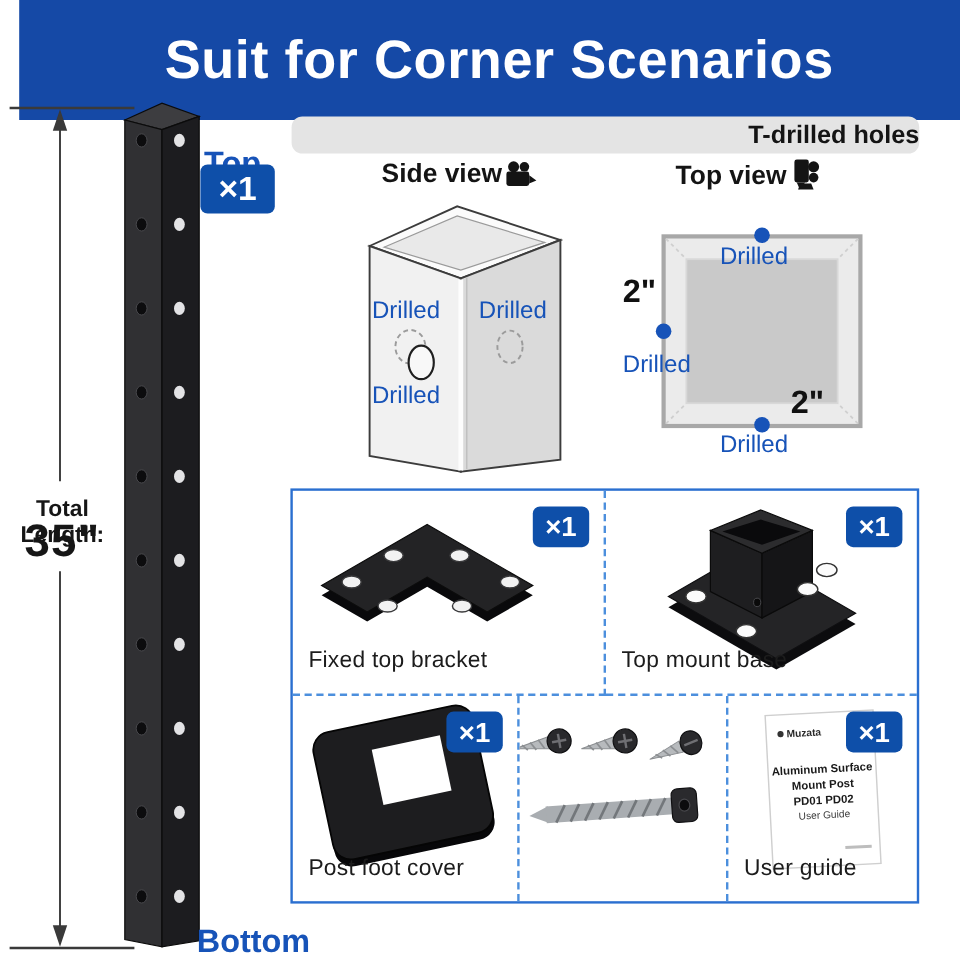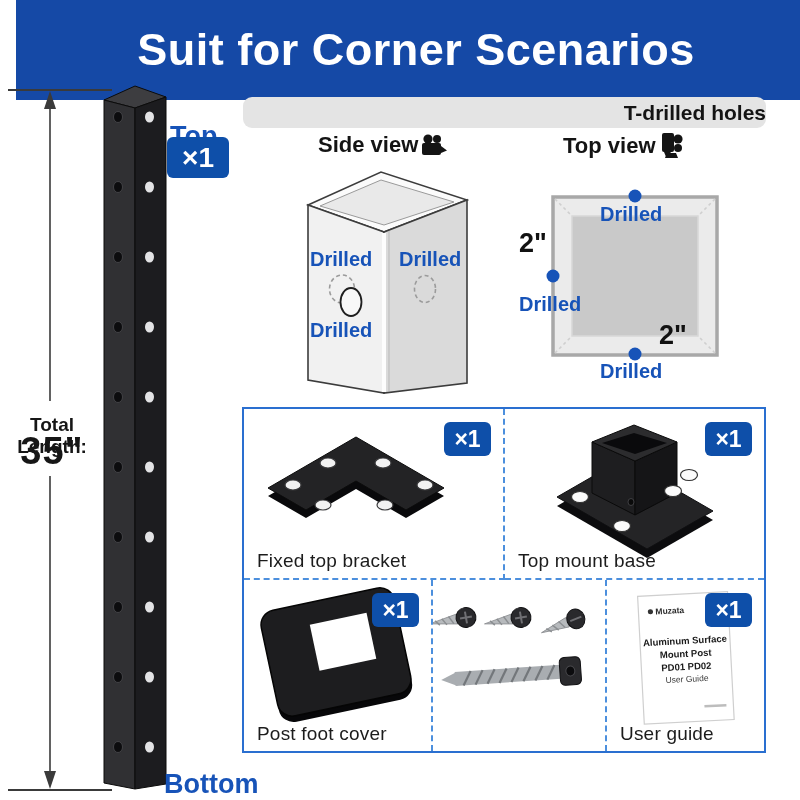--- a/index.html
+++ b/index.html
@@ -16,28 +16,28 @@
   .abs{position:absolute;}
   .banner{left:16px;top:0;width:800px;height:100px;background:var(--banner-blue);display:flex;align-items:center;justify-content:center;}
   .banner h1{color:#ffffff;font-size:45px;font-weight:800;letter-spacing:.5px;}
   .blue-label{color:var(--label-blue);font-weight:800;font-size:27px;margin-top:20px;}
   .badge{background:var(--badge-blue);color:#fff;font-weight:800;border-radius:6px;display:flex;align-items:center;justify-content:center;}
   .badge.post-badge{left:167px;top:137px;width:62px;height:41px;font-size:28px;}
   .dim-label{left:0;top:414px;width:104px;text-align:center;font-size:19px;font-weight:700;color:#161616;}
   .dim-value{left:0;top:430px;width:104px;text-align:center;font-size:38px;font-weight:800;color:#161616;letter-spacing:1px;}
   .gray-bar{left:243px;top:97px;width:523px;height:31px;background:var(--bar-gray);border-radius:9px;text-align:right;font-size:21px;font-weight:700;color:#141414;line-height:31px;}
   .view-head{display:flex;align-items:center;gap:3px;font-size:22px;font-weight:700;color:#141414;}
-  .drilled{position:absolute;color:var(--label-blue);font-weight:700;font-size:20px;}
+  .drilled{position:absolute;color:var(--label-blue);font-weight:400;font-size:20px;}
   .dim2{position:absolute;color:#111;font-weight:800;font-size:27px;}
   .grid{left:242px;top:407px;width:524px;height:346px;border:2px solid var(--grid-border);}
   .cell{position:absolute;}
   .dash-r{border-right:2px dashed var(--grid-dash);}
   .dash-b{border-bottom:2px dashed var(--grid-dash);}
   .cell .badge{position:absolute;top:13px;right:12px;width:47px;height:34px;font-size:23px;}
-  .caption{position:absolute;left:13px;bottom:7px;font-size:19px;color:#1c1c1c;line-height:1.12;letter-spacing:.2px;}
+  .caption{position:absolute;left:13px;bottom:17px;font-size:19px;color:#1c1c1c;line-height:1.12;letter-spacing:.2px;}
   svg{display:block;}
 </style>
 </head>
 <body>
 
 <header class="abs banner">
   <h1>Suit for Corner Scenarios</h1>
 </header>
 
 <svg class="abs" style="left:0;top:80px;" width="240" height="720" viewBox="0 0 240 720">

